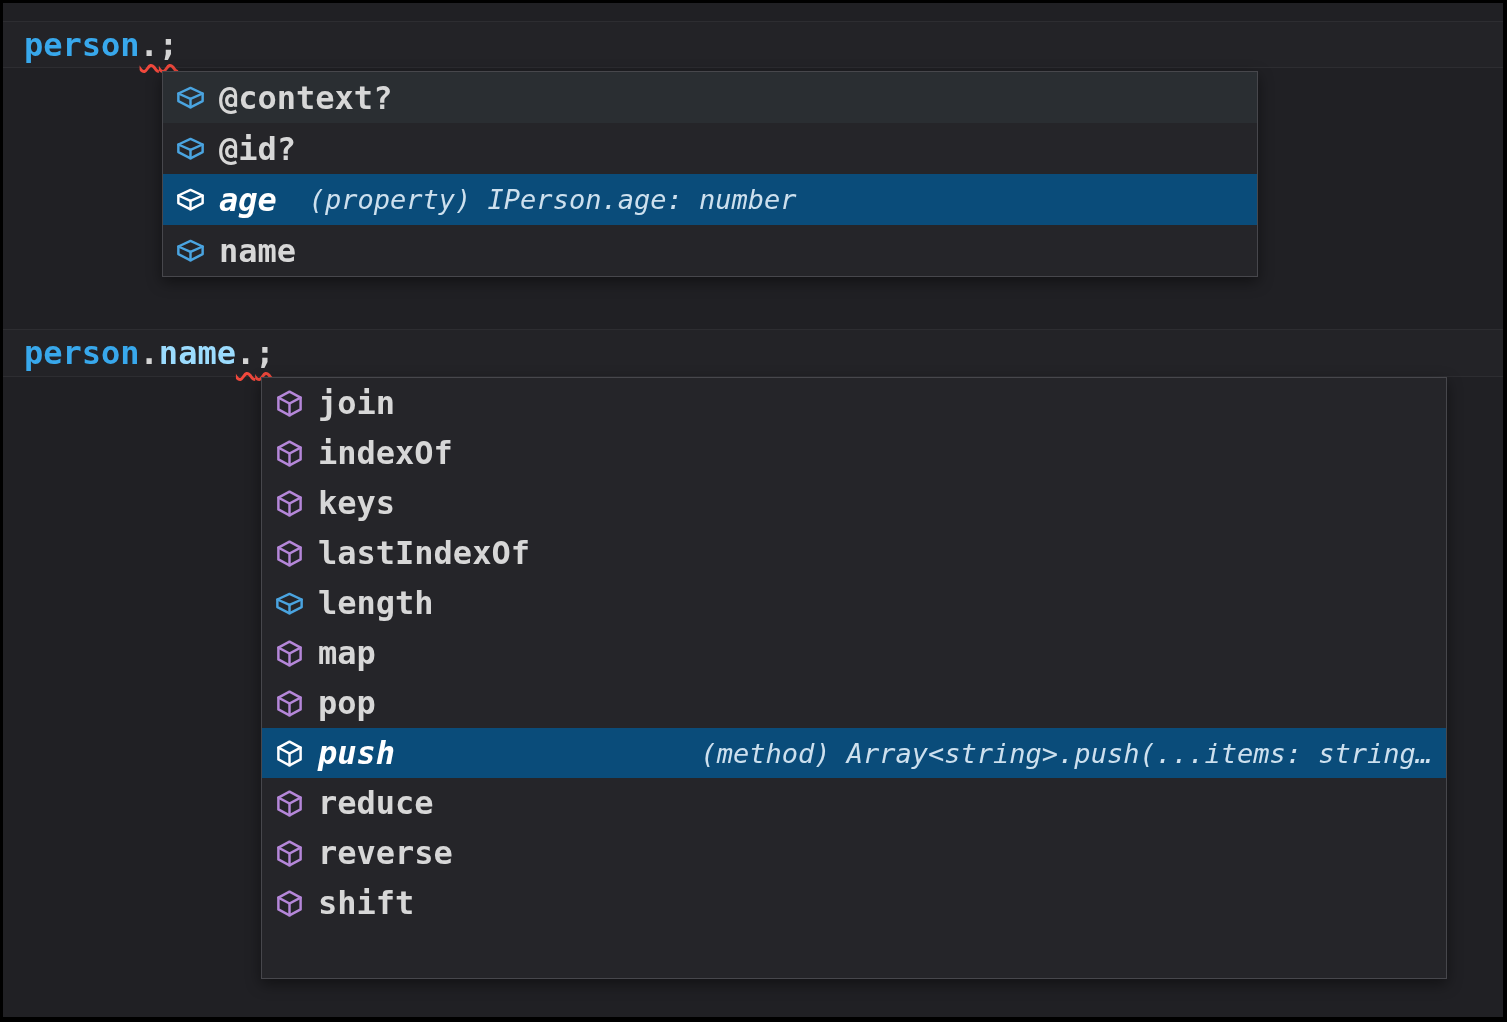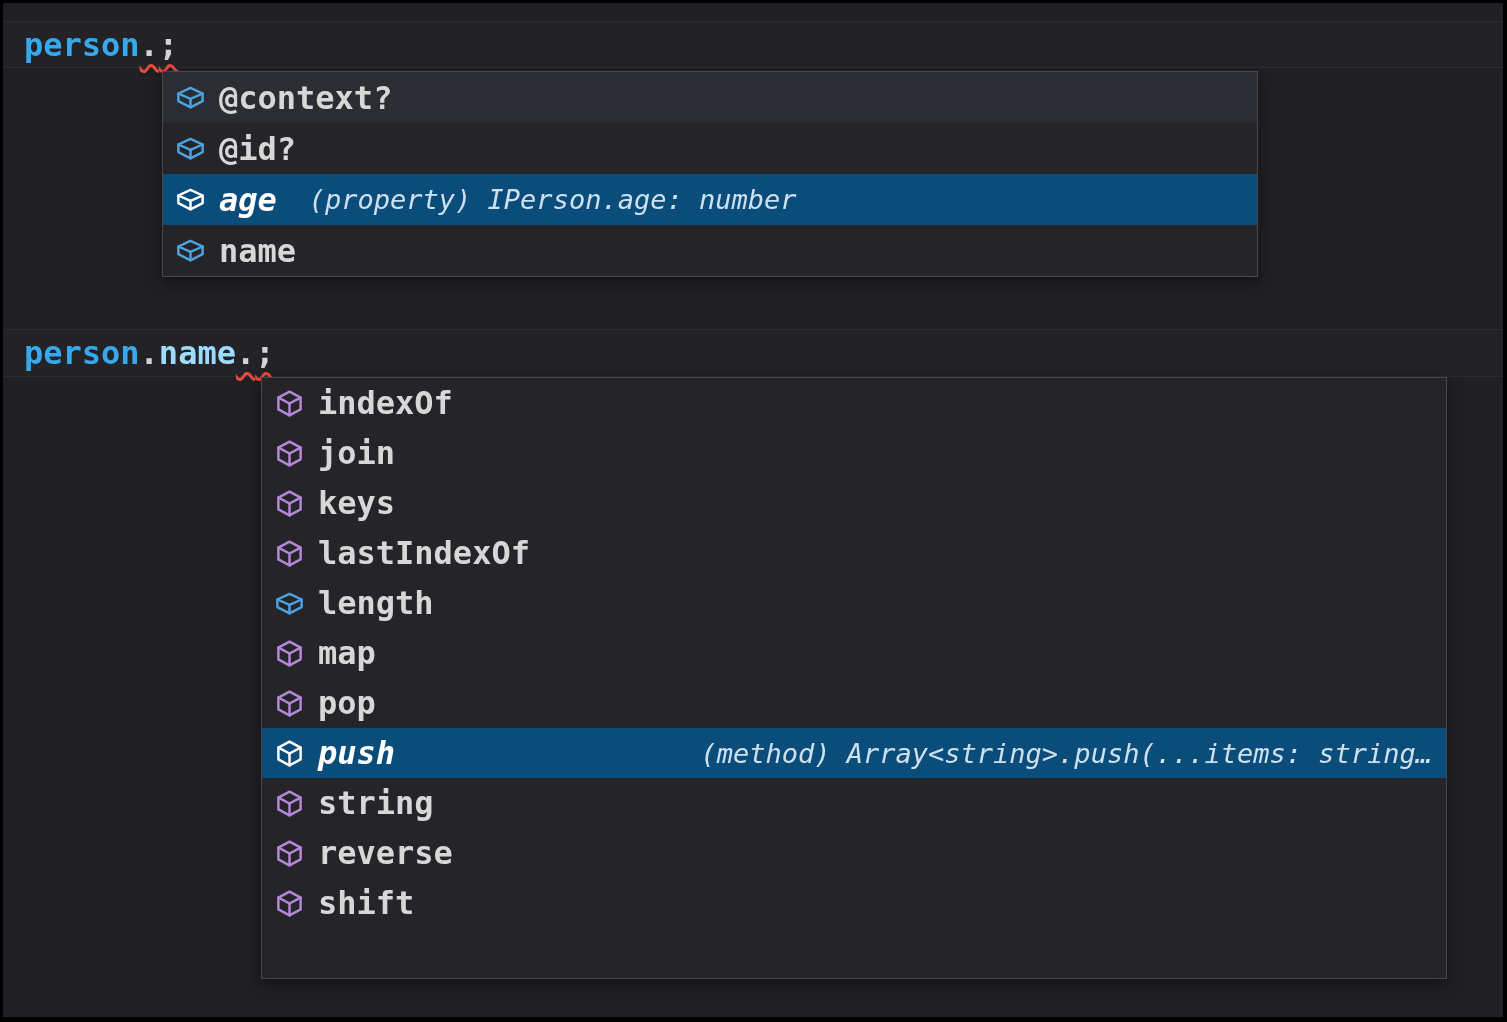--- a/index.html
+++ b/index.html
@@ -114,31 +114,31 @@
 
     <div class="suggest" id="suggest2">
       <div class="row">
         <span class="icon icon-method">
             <svg viewBox="0 0 24 24" fill="none" stroke="currentColor" stroke-width="1.9" stroke-linejoin="round" stroke-linecap="round">
               <path d="M12 2.8 L20.6 7.4 V16.6 L12 21.2 L3.4 16.6 V7.4 Z"></path>
               <path d="M3.4 7.4 L12 12 L20.6 7.4"></path>
               <path d="M12 12 V21.2"></path>
             </svg>
           </span>
+        <span class="label">join</span>
+      </div>
+      <div class="row">
+        <span class="icon icon-method">
+            <svg viewBox="0 0 24 24" fill="none" stroke="currentColor" stroke-width="1.9" stroke-linejoin="round" stroke-linecap="round">
+              <path d="M12 2.8 L20.6 7.4 V16.6 L12 21.2 L3.4 16.6 V7.4 Z"></path>
+              <path d="M3.4 7.4 L12 12 L20.6 7.4"></path>
+              <path d="M12 12 V21.2"></path>
+            </svg>
+          </span>
         <span class="label">indexOf</span>
-      </div>
-      <div class="row">
-        <span class="icon icon-method">
-            <svg viewBox="0 0 24 24" fill="none" stroke="currentColor" stroke-width="1.9" stroke-linejoin="round" stroke-linecap="round">
-              <path d="M12 2.8 L20.6 7.4 V16.6 L12 21.2 L3.4 16.6 V7.4 Z"></path>
-              <path d="M3.4 7.4 L12 12 L20.6 7.4"></path>
-              <path d="M12 12 V21.2"></path>
-            </svg>
-          </span>
-        <span class="label">join</span>
       </div>
       <div class="row">
         <span class="icon icon-method">
             <svg viewBox="0 0 24 24" fill="none" stroke="currentColor" stroke-width="1.9" stroke-linejoin="round" stroke-linecap="round">
               <path d="M12 2.8 L20.6 7.4 V16.6 L12 21.2 L3.4 16.6 V7.4 Z"></path>
               <path d="M3.4 7.4 L12 12 L20.6 7.4"></path>
               <path d="M12 12 V21.2"></path>
             </svg>
           </span>
         <span class="label">keys</span>
@@ -195,21 +195,21 @@
         <span class="detail">(method) Array&lt;string&gt;.push(...items: string…</span>
       </div>
       <div class="row">
         <span class="icon icon-method">
             <svg viewBox="0 0 24 24" fill="none" stroke="currentColor" stroke-width="1.9" stroke-linejoin="round" stroke-linecap="round">
               <path d="M12 2.8 L20.6 7.4 V16.6 L12 21.2 L3.4 16.6 V7.4 Z"></path>
               <path d="M3.4 7.4 L12 12 L20.6 7.4"></path>
               <path d="M12 12 V21.2"></path>
             </svg>
           </span>
-        <span class="label">string</span>
+        <span class="label">reduce</span>
       </div>
       <div class="row">
         <span class="icon icon-method">
             <svg viewBox="0 0 24 24" fill="none" stroke="currentColor" stroke-width="1.9" stroke-linejoin="round" stroke-linecap="round">
               <path d="M12 2.8 L20.6 7.4 V16.6 L12 21.2 L3.4 16.6 V7.4 Z"></path>
               <path d="M3.4 7.4 L12 12 L20.6 7.4"></path>
               <path d="M12 12 V21.2"></path>
             </svg>
           </span>
         <span class="label">reverse</span>

